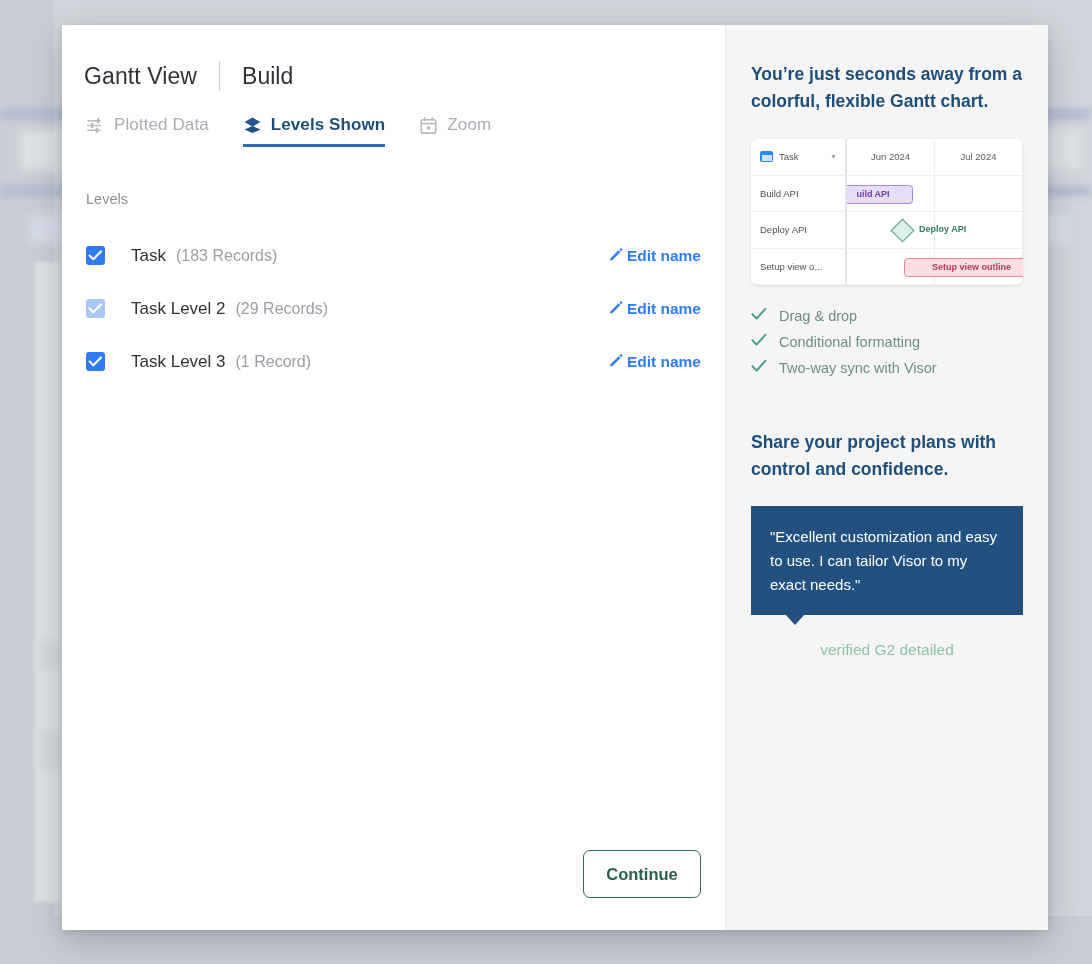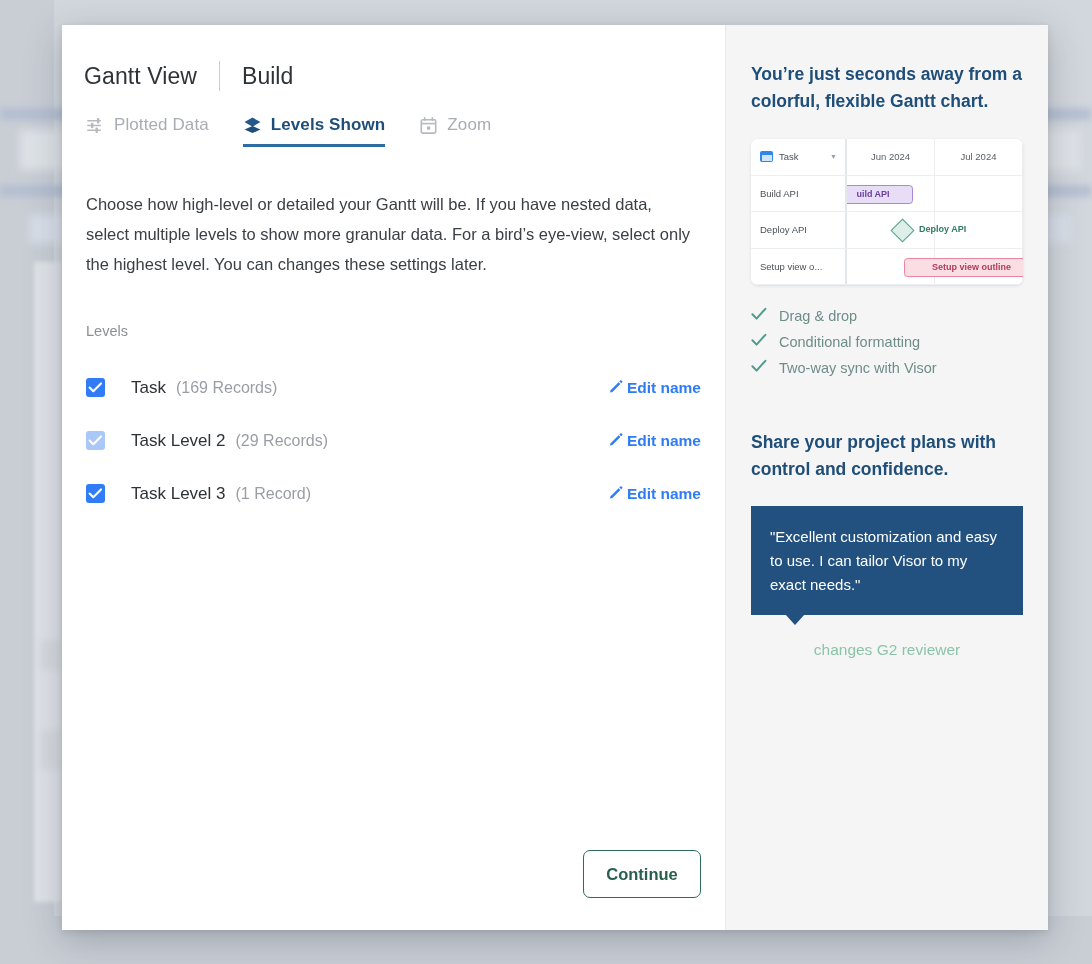--- a/index.html
+++ b/index.html
@@ -398,34 +398,33 @@
             <line x1="2.4" y1="8" x2="17.6" y2="8" stroke="#b6babf" stroke-width="1.7"></line>
             <line x1="6" y1="1.8" x2="6" y2="4.4" stroke="#b6babf" stroke-width="1.7" stroke-linecap="round"></line>
             <line x1="14" y1="1.8" x2="14" y2="4.4" stroke="#b6babf" stroke-width="1.7" stroke-linecap="round"></line>
             <rect x="8.4" y="11" width="3.4" height="3.4" fill="#b6babf"></rect>
           </svg>
         </span>
         <span class="tab-label">Zoom</span>
       </div>
     </div>
 
-    <div class="desc">Choose how high-level or detailed your Gantt will be. If you have nested data, select multiple levels to show more granular data. For a bird’s eye-view, select only the highest level. You can changes these settings later.</div>
 
     <div class="levels-label">Levels</div>
 
     <div class="level-list">
 
       <div class="level-row">
         <span class="cb">
           <svg width="15" height="13" viewBox="0 0 15 13">
               <polyline points="1.6,6.6 5.3,10.2 13,2.4" fill="none" stroke="#fff" stroke-width="2.1" stroke-linecap="round" stroke-linejoin="round"></polyline>
             </svg>
         </span>
         <span class="level-name">Task</span>
-        <span class="level-count">(169 Records)</span>
+        <span class="level-count">(183 Records)</span>
         <span class="edit-link">
           <span>
             <svg width="16" height="16" viewBox="0 0 16 16">
               <path d="M2.6 12.2 L10.6 4.2 L12.4 6.0 L4.4 14.0 L2 14.4 Z" fill="#2f7cf6"></path>
               <path d="M11.4 3.4 L12.9 1.9 L14.7 3.7 L13.2 5.2 Z" fill="#2f7cf6"></path>
             </svg>
           </span>
           <span class="edit-text">Edit name</span>
         </span>
       </div>
@@ -547,15 +546,15 @@
             </svg>
         </span>
         <span class="feature-text">Two-way sync with Visor</span>
       </div>
     </div>
 
     <div class="promo-head promo-head2">Share your project plans with control and confidence.</div>
 
     <div class="quote-box">"Excellent customization and easy to use. I can tailor Visor to my exact needs."</div>
 
-    <div class="reviewer">changes G2 reviewer</div>
+    <div class="reviewer">verified G2 detailed</div>
   </div>
 </div>
 
 </body></html>

